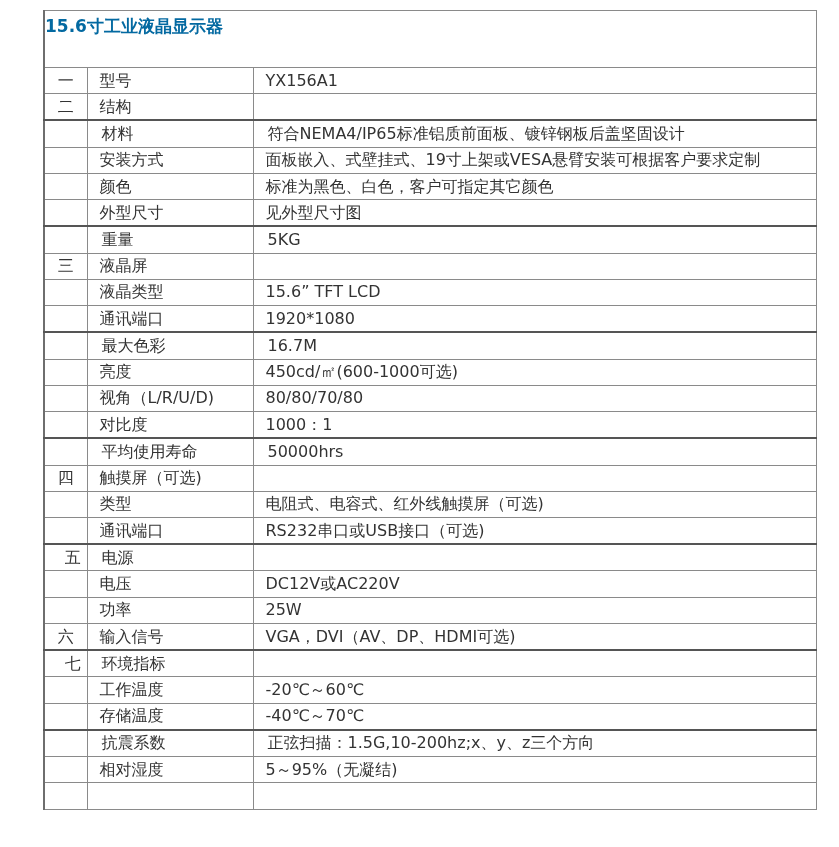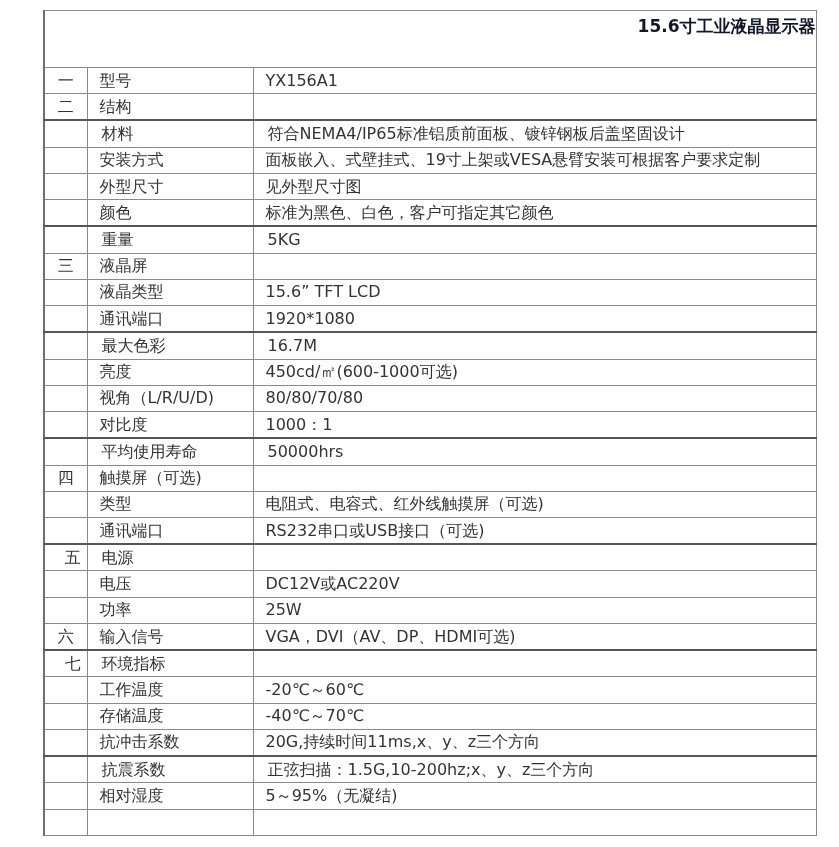--- a/index.html
+++ b/index.html
@@ -16,22 +16,22 @@
     height: 25.24px;
     font-size: 16px;
     line-height: 18px;
     white-space: nowrap;
     overflow: hidden;
     vertical-align: middle;
   }
   .spec-table td.num { text-align: center; padding: 0; }
   .spec-table tr.thick td { border-top: 2px solid #555555; padding-left: 14px; }
   .spec-table td.title {
-    height: 50px; text-align: right; vertical-align: top;
-    font-weight: bold; font-size: 17px; padding: 6px 0 0 0; color: #0f172a;
+    height: 50px; text-align: left; vertical-align: top;
+    font-weight: bold; font-size: 17px; padding: 6px 0 0 0; color: #0369a1;
   }
   col.c1 { width: 43px; }
   col.c2 { width: 166px; }
   col.c3 { width: 563px; }
 </style>
 </head>
 <body>
 
 <table class="spec-table">
   <colgroup>
@@ -58,27 +58,27 @@
     <td>材料</td>
     <td>符合NEMA4/IP65标准铝质前面板、镀锌钢板后盖坚固设计</td>
   </tr>
       <tr>
     <td class="num"></td>
     <td>安装方式</td>
     <td>面板嵌入、式壁挂式、19寸上架或VESA悬臂安装可根据客户要求定制</td>
   </tr>
       <tr>
     <td class="num"></td>
-    <td>外型尺寸</td>
-    <td>见外型尺寸图</td>
+    <td>颜色</td>
+    <td>标准为黑色、白色，客户可指定其它颜色</td>
   </tr>
       <tr>
     <td class="num"></td>
-    <td>颜色</td>
-    <td>标准为黑色、白色，客户可指定其它颜色</td>
+    <td>外型尺寸</td>
+    <td>见外型尺寸图</td>
   </tr>
       <tr class="thick">
     <td class="num"></td>
     <td>重量</td>
     <td>5KG</td>
   </tr>
       <tr>
     <td class="num">三</td>
     <td>液晶屏</td>
     <td></td>
@@ -161,25 +161,20 @@
       <tr>
     <td class="num"></td>
     <td>工作温度</td>
     <td>-20℃～60℃</td>
   </tr>
       <tr>
     <td class="num"></td>
     <td>存储温度</td>
     <td>-40℃～70℃</td>
   </tr>
-      <tr>
-    <td class="num"></td>
-    <td>抗冲击系数</td>
-    <td>20G,持续时间11ms,x、y、z三个方向</td>
-  </tr>
       <tr class="thick">
     <td class="num"></td>
     <td>抗震系数</td>
     <td>正弦扫描：1.5G,10-200hz;x、y、z三个方向</td>
   </tr>
       <tr>
     <td class="num"></td>
     <td>相对湿度</td>
     <td>5～95%（无凝结)</td>
   </tr>

